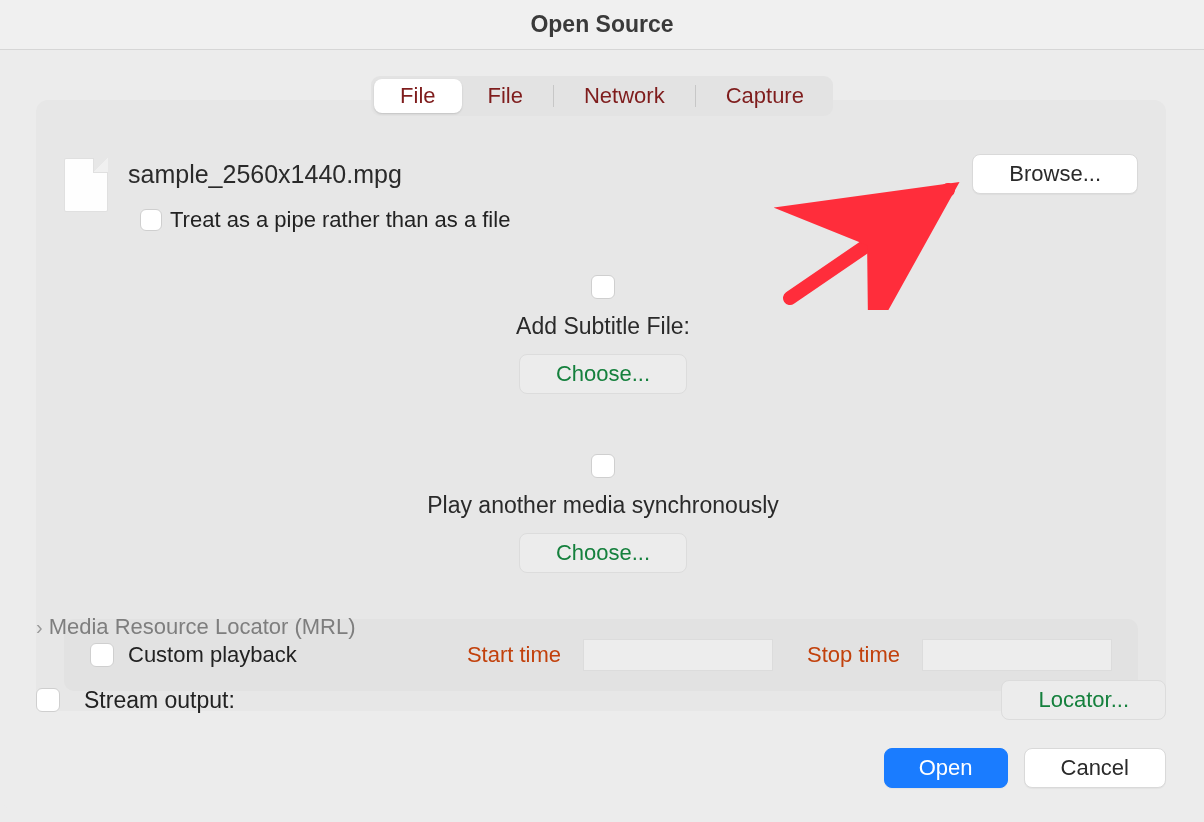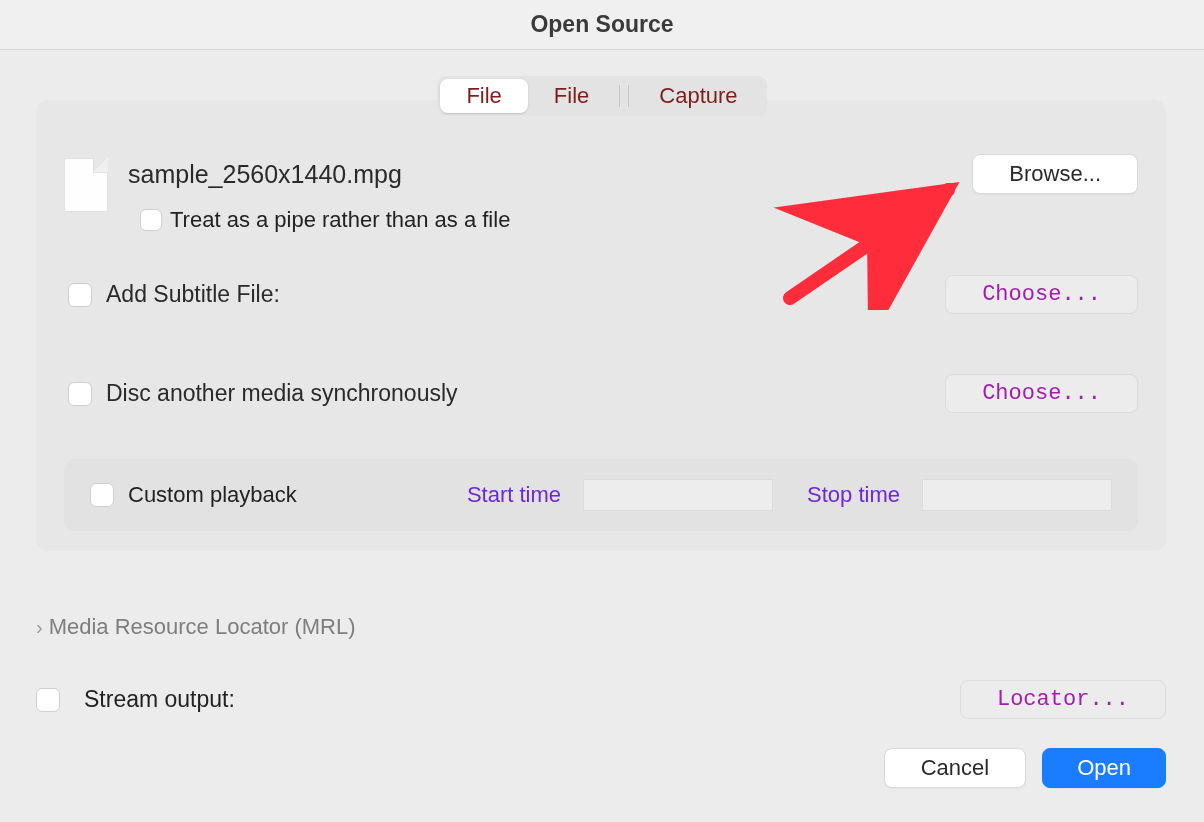--- a/index.html
+++ b/index.html
@@ -116,24 +116,23 @@
     border: 1px solid #d9d9d9;
     border-radius: 8px;
     padding: 6px 36px;
     font-size: 22px;
     color: #2a2a2a;
     box-shadow: 0 1px 1px rgba(0,0,0,0.04);
     white-space: nowrap;
   }
   .btn.disabled {
     background: #ececec;
-    color: #a21caf;
+    color: #15803d;
     border-color: #dcdcdc;
     box-shadow: none;
-    font-family: Liberation Mono, monospace;
   }
   .btn.primary {
     background: #1a7cff;
     border-color: #1a7cff;
     color: #fff;
     font-weight: 500;
     padding: 6px 34px;
   }
 
   .checkbox {
@@ -146,20 +145,21 @@
   .checkbox.small {
     width: 22px; height: 22px;
   }
 
   .opt-row {
     display: flex;
     align-items: center;
     gap: 14px;
     margin-top: 42px;
     padding-left: 4px;
+    flex-direction: column;
   }
   .opt-row .label {
     flex: 1;
     font-size: 23px;
     color: #2a2a2a;
   }
 
   .spacer-lg { height: 60px; }
 
   .subpanel {
@@ -167,21 +167,21 @@
     background: #e2e2e2;
     border-radius: 10px;
     padding: 20px 26px;
     display: flex;
     align-items: center;
     gap: 14px;
   }
   .subpanel .grow { flex: 1; }
   .time-lbl {
     font-size: 22px;
-    color: #6d28d9;
+    color: #c2410c;
     margin-left: 20px;
     margin-right: 8px;
   }
   .time-input {
     width: 190px; height: 32px;
     background: #ededed;
     border: 1px solid #dcdcdc;
     border-radius: 0;
   }
 
@@ -236,20 +236,21 @@
 
   <div class="titlebar">
     <div class="title">Open Source</div>
   </div>
 
   <div class="tabs-wrap">
     <div class="tabs">
       <div class="tab active">File</div>
       <div class="tab">File</div>
       <div class="tab-sep"></div>
+      <div class="tab">Network</div>
       <div class="tab-sep"></div>
       <div class="tab">Capture</div>
     </div>
   </div>
 
   <div class="panel">
 
     <div class="file-row">
       <div class="file-icon"></div>
       <div class="file-col">
@@ -265,21 +266,21 @@
     <div class="opt-row">
       <div class="checkbox"></div>
       <div class="label">Add Subtitle File:</div>
       <div class="btn disabled">Choose...</div>
     </div>
 
     <div class="spacer-lg"></div>
 
     <div class="opt-row" style="margin-top:0">
       <div class="checkbox"></div>
-      <div class="label">Disc another media synchronously</div>
+      <div class="label">Play another media synchronously</div>
       <div class="btn disabled">Choose...</div>
     </div>
 
     <div class="subpanel">
       <div class="checkbox"></div>
       <div>Custom playback</div>
       <div class="grow"></div>
       <div class="time-lbl">Start time</div>
       <div class="time-input" value=""></div>
       <div class="time-lbl">Stop time</div>
@@ -293,22 +294,22 @@
     <span>Media Resource Locator (MRL)</span>
   </div>
 
   <div class="stream-row">
     <div class="checkbox"></div>
     <div class="label">Stream output:</div>
     <div class="btn disabled">Locator...</div>
   </div>
 
   <div class="footer">
+    <div class="btn primary">Open</div>
     <div class="btn">Cancel</div>
-    <div class="btn primary">Open</div>
   </div>
 
   <svg class="arrow-svg" viewBox="0 0 200 140">
     <defs>
       <marker id="ah" markerWidth="14" markerHeight="14" refX="11" refY="6" orient="auto">
         <path d="M0,0 L12,6 L0,12 L4,6 Z" fill="#ff2d3b"></path>
       </marker>
     </defs>
     <line x1="18" y1="128" x2="176" y2="20" stroke="#ff2d3b" stroke-width="14" stroke-linecap="round" marker-end="url(#ah)"></line>
   </svg>

